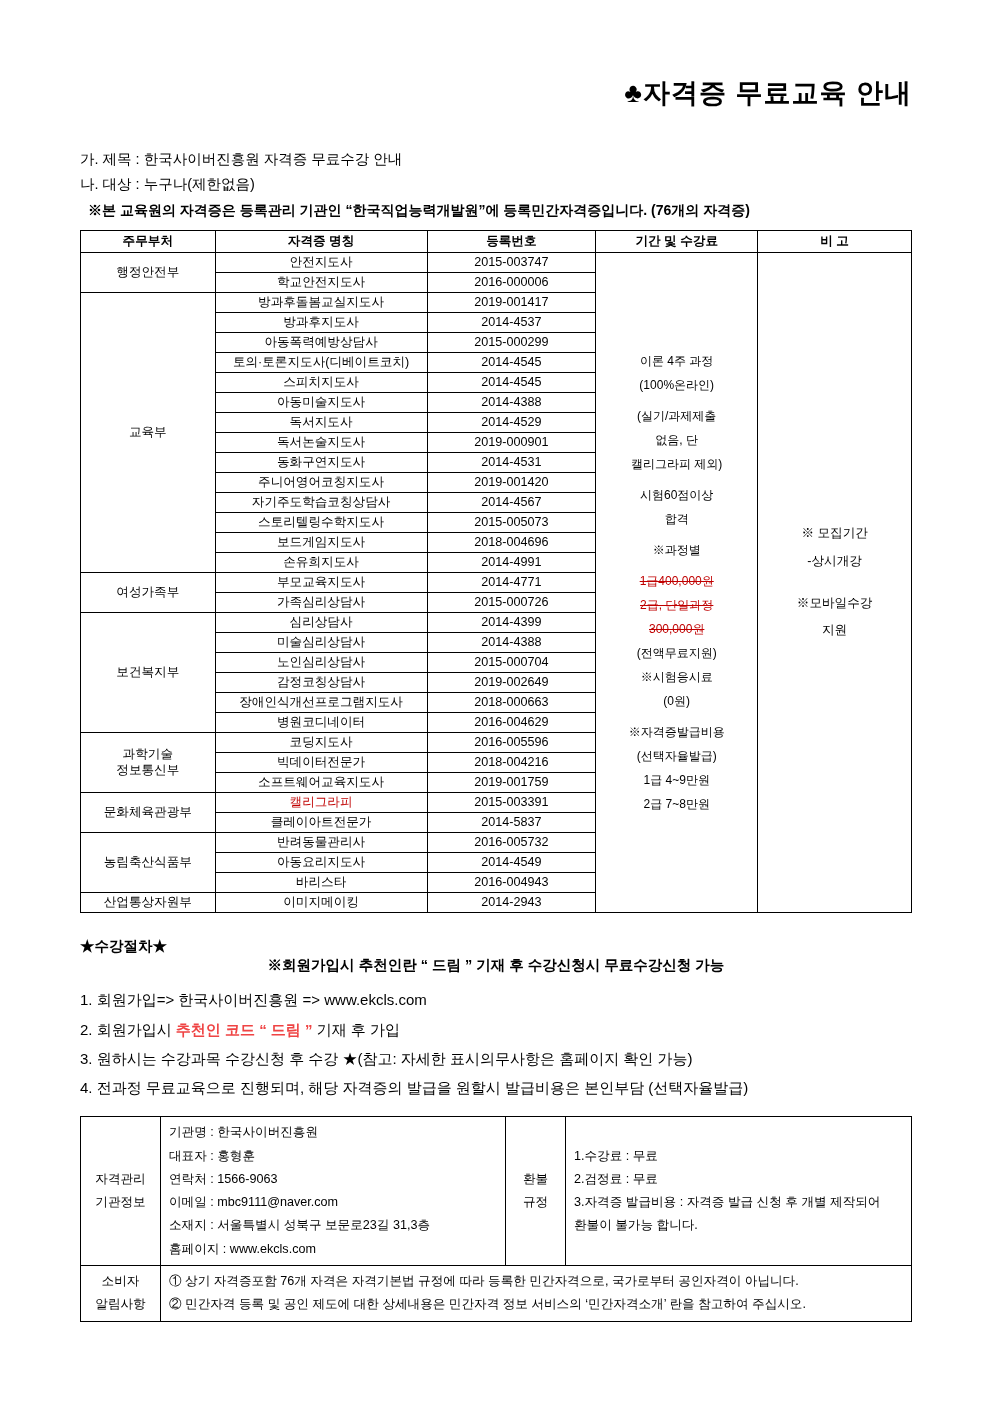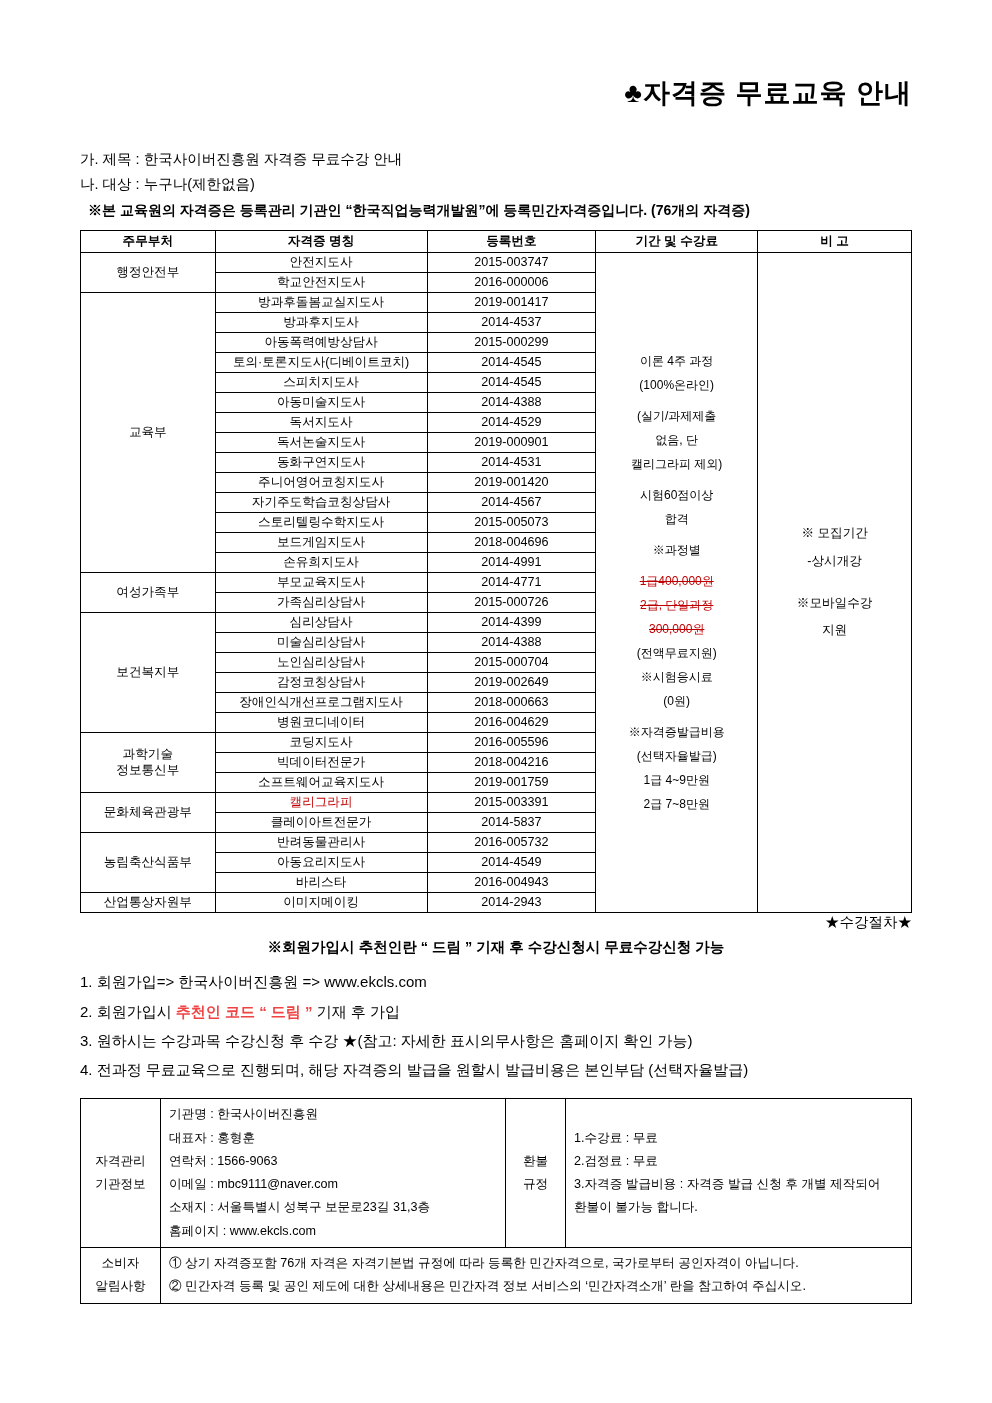--- a/index.html
+++ b/index.html
@@ -48,22 +48,22 @@
   col.c3 { width: 20.3%; }
   col.c4 { width: 19.5%; }
   col.c5 { width: 18.5%; }
 
   .cell-red { color: #c00000; }
   .fee-cell, .remark-cell { vertical-align: middle; padding: 4px 2px; }
   .fee-lines { line-height: 2.0; font-size: 12px; }
   .fee-lines .strike { color: #c00000; text-decoration: line-through; }
   .remark-lines { line-height: 2.2; font-size: 12.6px; }
 
-  .proc-title { text-align: right; font-weight: normal; margin-top: 0; font-size: 14.5px; }
-  .proc-sub { text-align: center; font-weight: bold; margin-top: 6px; font-size: 14.5px; }
+  .proc-title { text-align: left; font-weight: bold; margin-top: 24px; font-size: 14.5px; }
+  .proc-sub { text-align: center; font-weight: bold; font-size: 14.5px; }
   .steps { margin-top: 10px; font-size: 15px; line-height: 1.95; }
   .steps .red { color: #ef4444; font-weight: bold; }
 
   table.info {
     width: 100%;
     border-collapse: collapse;
     margin-top: 14px;
     font-size: 12.6px;
     table-layout: fixed;
   }

